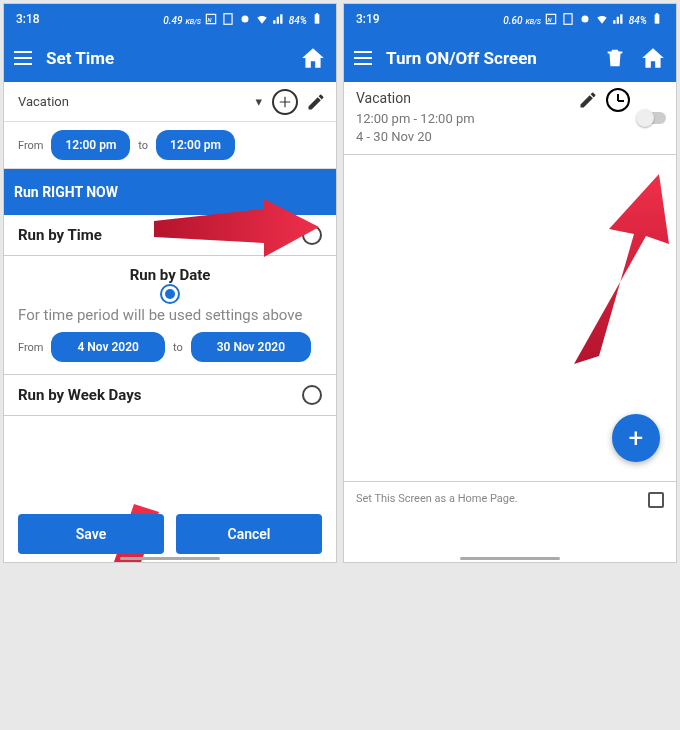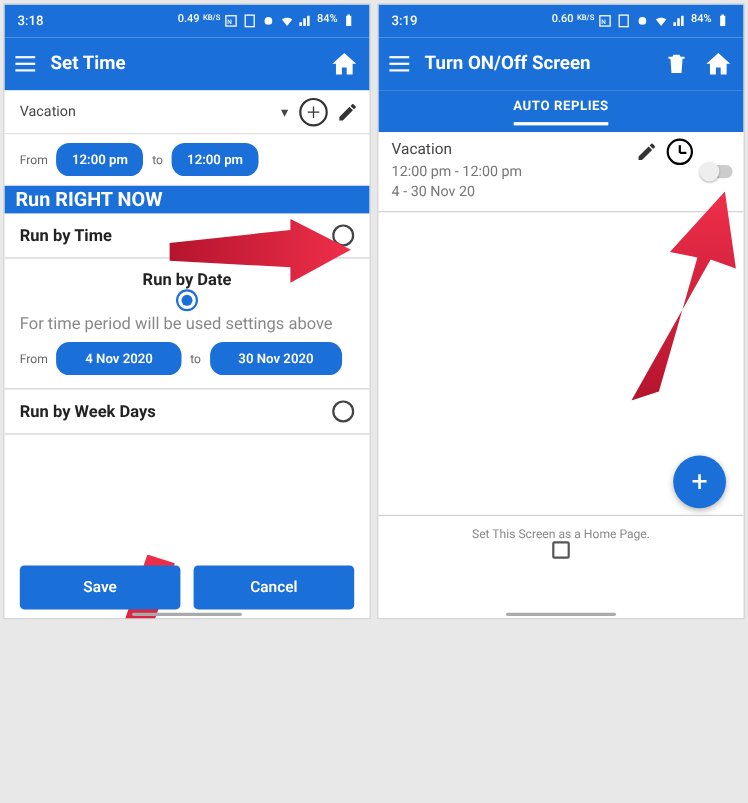--- a/index.html
+++ b/index.html
@@ -27,21 +27,21 @@
     background: #1a6fd8;
     color: #fff;
     height: 30px;
     display: flex;
     align-items: center;
     justify-content: space-between;
     padding: 0 12px;
     font-size: 12px;
     font-weight: 500;
   }
-  .status-right { display: flex; align-items: flex-start; gap: 3px; }
+  .status-right { display: flex; align-items: flex-end; gap: 3px; font-style: italic; }
   .status-right span { font-size: 10px; }
   .mini-ic { width: 14px; height: 14px; fill: #fff; }
   
   .app-bar {
     background: #1a6fd8;
     color: #fff;
     height: 48px;
     display: flex;
     align-items: center;
     padding: 0 10px;
@@ -108,23 +108,23 @@
     font-size: 12px;
     font-weight: 600;
     padding: 8px 14px;
     border-radius: 12px;
   }
   .chip.wide { padding: 8px 26px; }
   
   .run-now {
     background: #1a6fd8;
     color: #fff;
-    font-size: 18px;
+    font-size: 14px;
     font-weight: 700;
-    padding: 2px 10px;
+    padding: 15px 10px;
   }
   
   .option-row {
     display: flex;
     align-items: center;
     justify-content: space-between;
     padding: 10px 14px;
     border-bottom: 1px solid #ccc;
     font-size: 15px;
     font-weight: 700;
@@ -260,22 +260,21 @@
   .home-setting {
     position: absolute;
     bottom: 44px;
     left: 0; right: 0;
     border-top: 1px solid #ccc;
     padding: 10px 12px;
     font-size: 11px;
     color: #888;
     display: flex;
     justify-content: space-between;
-    align-items: center;
-    flex-direction: column;
+    align-items: flex-start;
   }
   .checkbox {
     width: 16px; height: 16px;
     border: 2px solid #555;
     border-radius: 2px;
   }
   
   .arrow {
     position: absolute;
     pointer-events: none;
@@ -441,23 +440,20 @@
       </div>
     <div class="title">Turn ON/Off Screen</div>
     <svg class="ic" viewBox="0 0 24 24">
         <path d="M6 7h12l-1 14H7L6 7zm3-4h6l1 2h4v2H4V5h4z"></path>
       </svg>
     <svg class="ic home" viewBox="0 0 24 24">
         <path d="M12 3l10 9h-3v9h-5v-6h-4v6H5v-9H2z"></path>
       </svg>
   </div>
 
-  <div class="tab-bar">
-    <div class="tab">AUTO REPLIES</div>
-  </div>
 
   <div class="reply-card">
     <div class="reply-title">Vacation</div>
     <div class="reply-sub">12:00 pm - 12:00 pm</div>
     <div class="reply-sub" style="margin-top:0">4 - 30 Nov 20</div>
     <div class="reply-icons">
       <svg width="20" height="20" viewBox="0 0 24 24">
           <path d="M3 17.25V21h3.75L17.81 9.94l-3.75-3.75L3 17.25zM20.71 7.04a1 1 0 0 0 0-1.41l-2.34-2.34a1 1 0 0 0-1.41 0l-1.83 1.83 3.75 3.75 1.83-1.83z" fill="#333"></path>
         </svg>
       <div class="clock-ic"></div>

